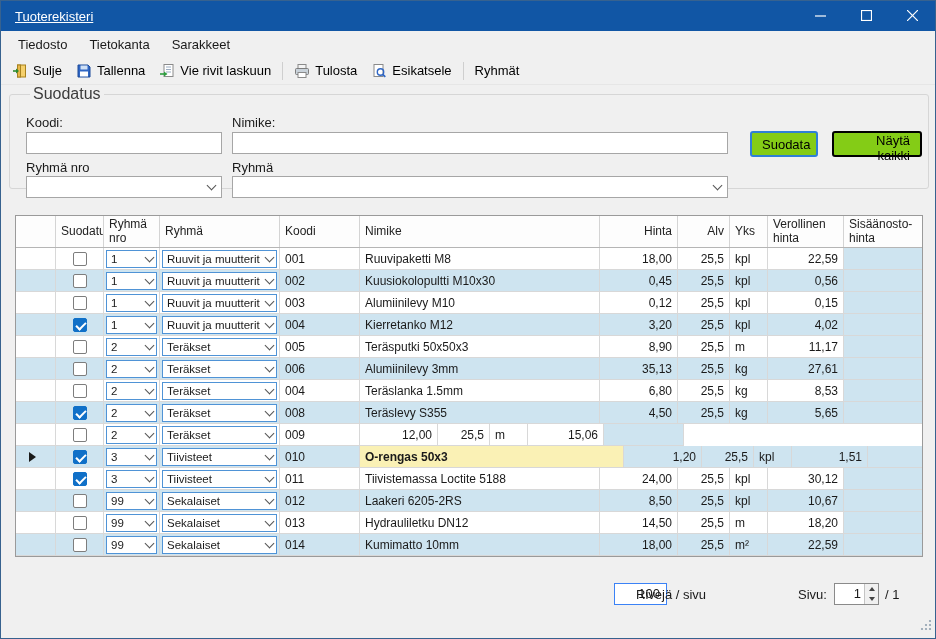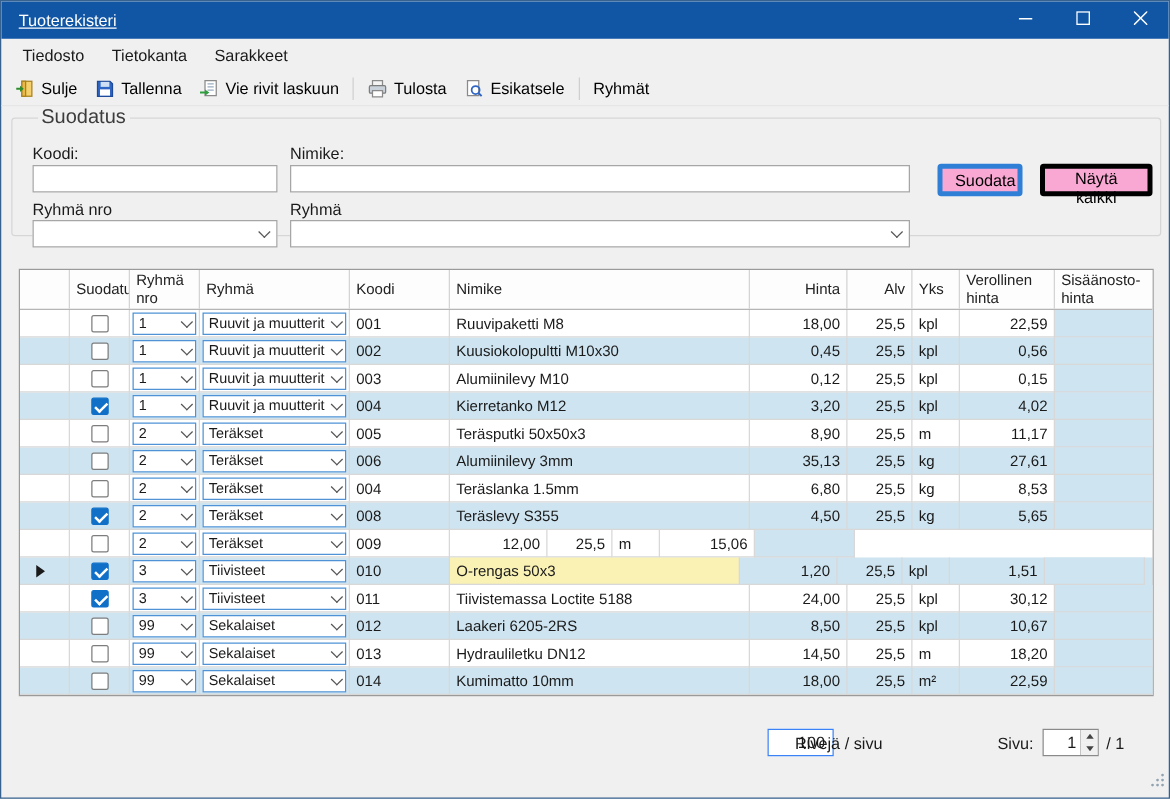--- a/index.html
+++ b/index.html
@@ -30,21 +30,21 @@
   .tool-sep{width:1px;height:18px;background:#cfcfcf;margin:0 4px;}
 
   
   .filter{position:absolute;top:84px;left:8px;width:920px;height:104px;border:1px solid #d6d6d6;border-radius:3px;padding:0;background:#f0f0f0;}
   .filter legend{font-size:16px;color:#3c3c3c;margin-left:20px;padding:0 3px;}
   .f-label{position:absolute;font-size:13px;}
   .f-input{position:absolute;height:22px;border:1px solid #a6a6a6;background:#fff;font:13px "Liberation Sans",sans-serif;padding:0 5px;}
   .f-combo{position:absolute;height:22px;border:1px solid #a6a6a6;background:#fff;display:flex;align-items:center;padding:0 6px;}
   .f-combo .cv{flex:1;font-size:13px;}
   .chev{width:7px;height:7px;border-left:1px solid #555;border-bottom:1px solid #555;transform:rotate(-45deg);margin-top:-3px;flex:0 0 auto;}
-  .btn{position:absolute;height:26px;background:#f9a8d4;border:4px solid #000000;border-radius:3px;font:13px "Liberation Sans",sans-serif;padding:0 10px;}
+  .btn{position:absolute;height:26px;background:#84cc16;border:2px solid #000000;border-radius:3px;font:13px "Liberation Sans",sans-serif;padding:0 10px;text-align:right;}
   .btn.primary{border-color:#2f7fd6;}
 
   
   .grid{position:absolute;top:214px;left:14px;width:908px;background:#fff;border:1px solid #9a9a9a;overflow:hidden;}
   .g-header{display:flex;height:32px;background:#fdfdfd;border-bottom:1px solid #b5b5b5;}
   .g-hcell{flex:0 0 auto;border-right:1px solid #d4d4d4;display:flex;align-items:center;padding:0 5px;font-size:12px;color:#222;white-space:pre-line;line-height:1.12;overflow:hidden;}
   .g-hcell.h-right{justify-content:flex-end;}
   .g-row{display:flex;height:22px;background:#fff;}
   .g-row.alt{background:var(--stripe);}
   .g-cell{flex:0 0 auto;border-right:1px solid #d8d8d8;border-bottom:1px solid #d8d8d8;display:flex;align-items:center;padding:0 5px;font-size:12px;white-space:nowrap;overflow:hidden;}
@@ -441,21 +441,21 @@
               <span class="chev"></span>
             </span>
           </div>
           <div class="g-cell c-combo" style="width: 120px;">
             <span class="combo">
               <span class="cv">Tiivisteet</span>
               <span class="chev"></span>
             </span>
           </div>
           <div class="g-cell" style="width: 80px;">010</div>
-          <div class="g-cell cell-highlight" style="width: 232px;">O-rengas 50x3</div>
+          <div class="g-cell cell-highlight" style="width: 264px; font-weight: bold;">O-rengas 50x3</div>
           <div class="g-cell a-right" style="width: 78px;">1,20</div>
           <div class="g-cell a-right" style="width: 52px;">25,5</div>
           <div class="g-cell" style="width: 38px;">kpl</div>
           <div class="g-cell a-right" style="width: 76px;">1,51</div>
           <div class="g-cell a-right col-blue" style="width: 80px;"></div>
         </div>
         <div class="g-row">
           <div class="g-cell c-sel" style="width: 40px;"></div>
           <div class="g-cell a-center" style="width: 48px;">
             <span class="cb checked"></span>

